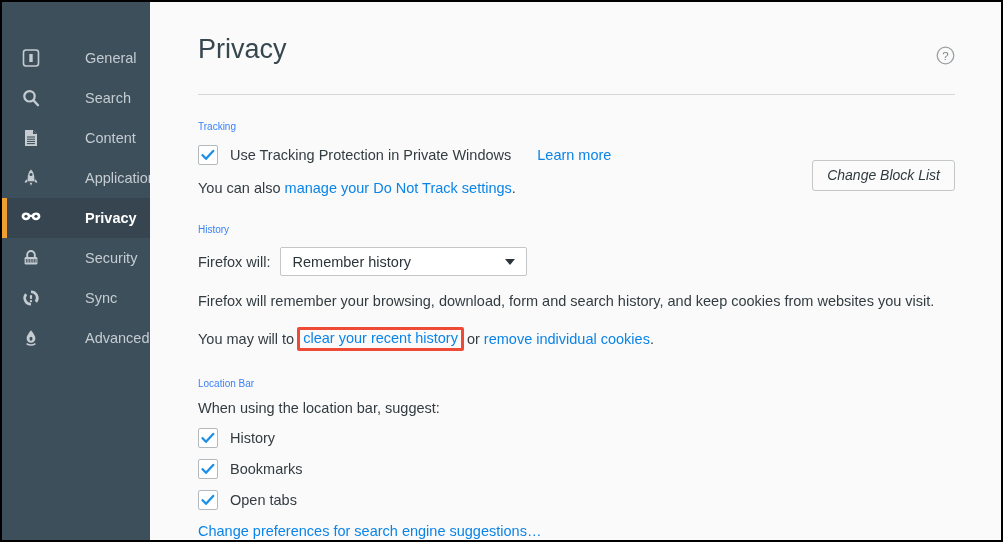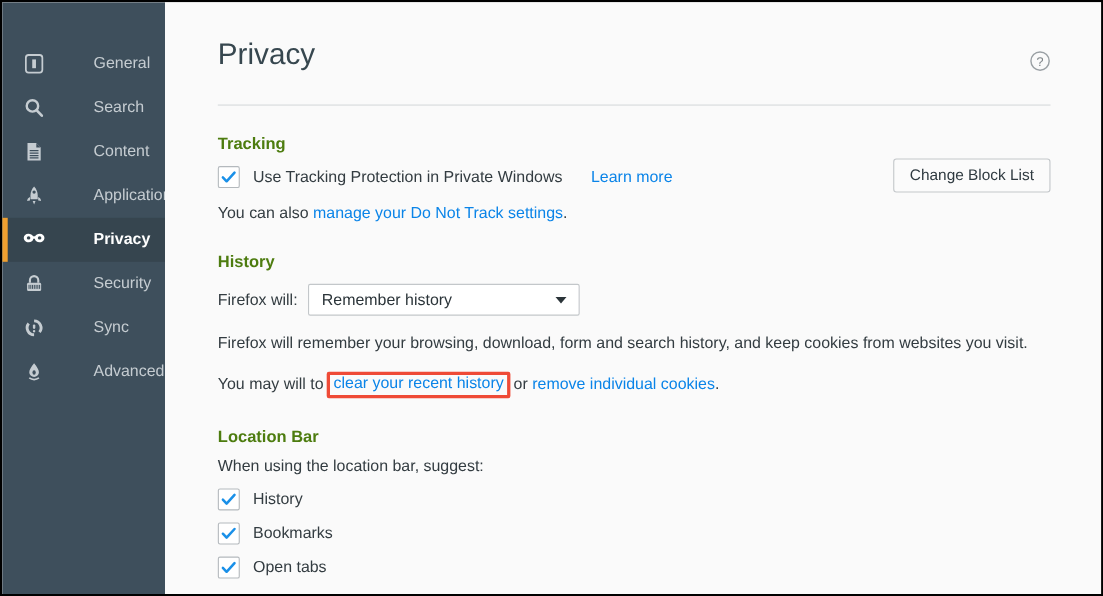--- a/index.html
+++ b/index.html
@@ -95,23 +95,23 @@
     margin-top: 10px;
     cursor: pointer;
   }
   .divider {
     height: 1px;
     background: #d6d9db;
     margin-top: 25px;
   }
 
   .section-title {
-    font-size: 15px;
-    font-weight: bold;
-    color: #4d7c0f;
+    font-size: 10px;
+    font-weight: normal;
+    color: #3b82f6;
     margin: 0;
     line-height: 1;
   }
   .sec-tracking { margin-top: 27px; }
   .sec-history  { margin-top: 28px; }
   .sec-location { margin-top: 28px; }
 
   .row {
     display: flex;
     align-items: center;
@@ -156,21 +156,21 @@
     font-size: 14px;
     color: #2f3a40;
     background: #fbfbfb;
     border: 1px solid #c3c7ca;
     border-radius: 3px;
     padding: 7px 14px 8px;
     cursor: pointer;
     font-family: "Liberation Sans", sans-serif;
     line-height: 1;
   }
-  #change-block-list-button { top: 142px; }
+  #change-block-list-button { top: 158px; font-style: italic; }
 
   .body-text {
     font-size: 14.5px;
     color: #333c41;
     line-height: 1.25;
   }
   .you-can-also { margin-top: 14px; }
   .ff-desc { margin-top: 16px; }
   .you-may-want { margin-top: 17px; display: flex; align-items: center; }
 

